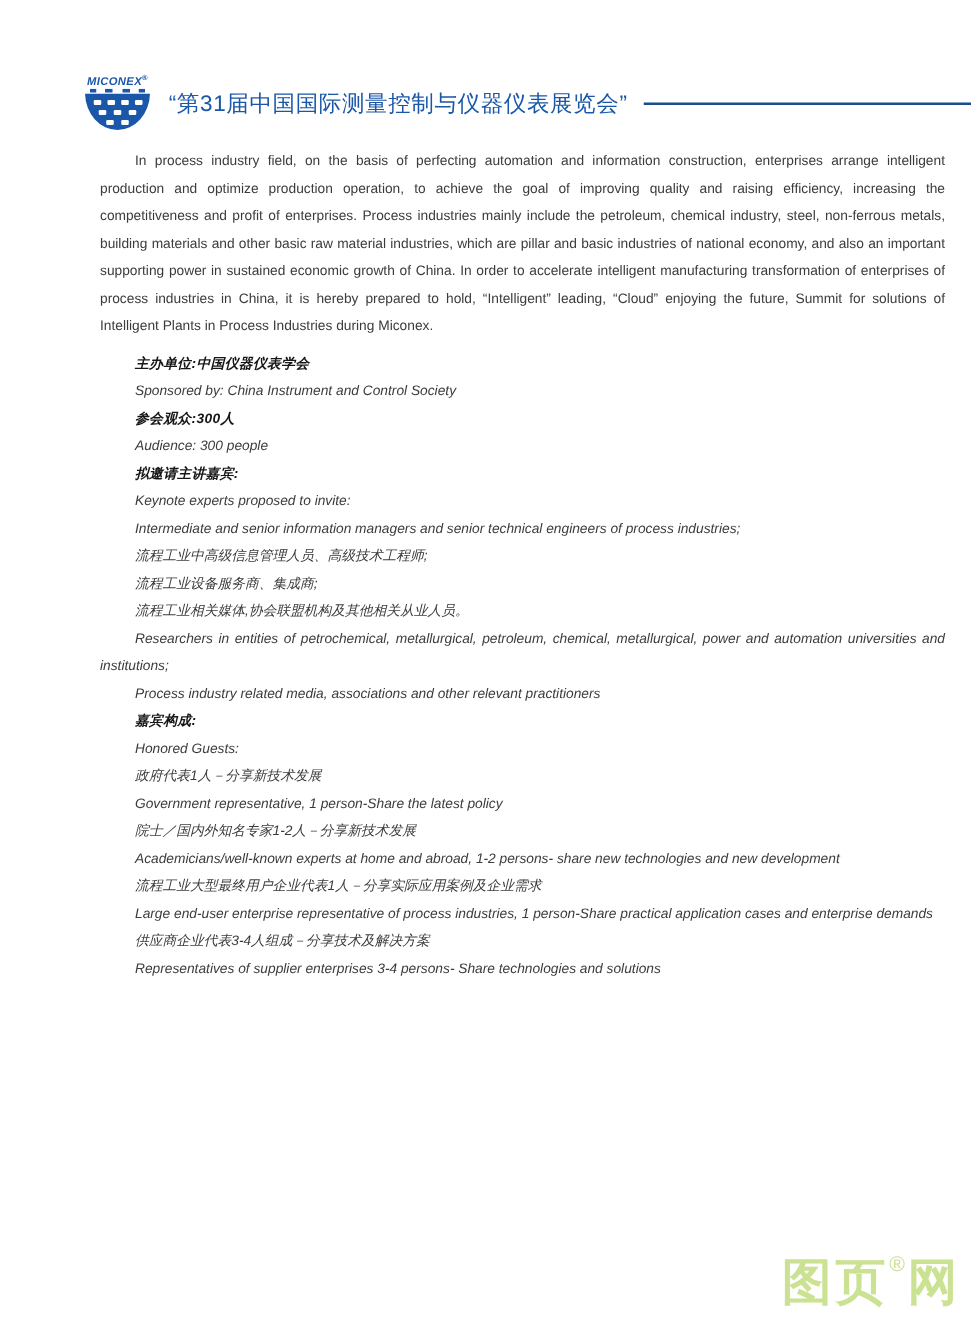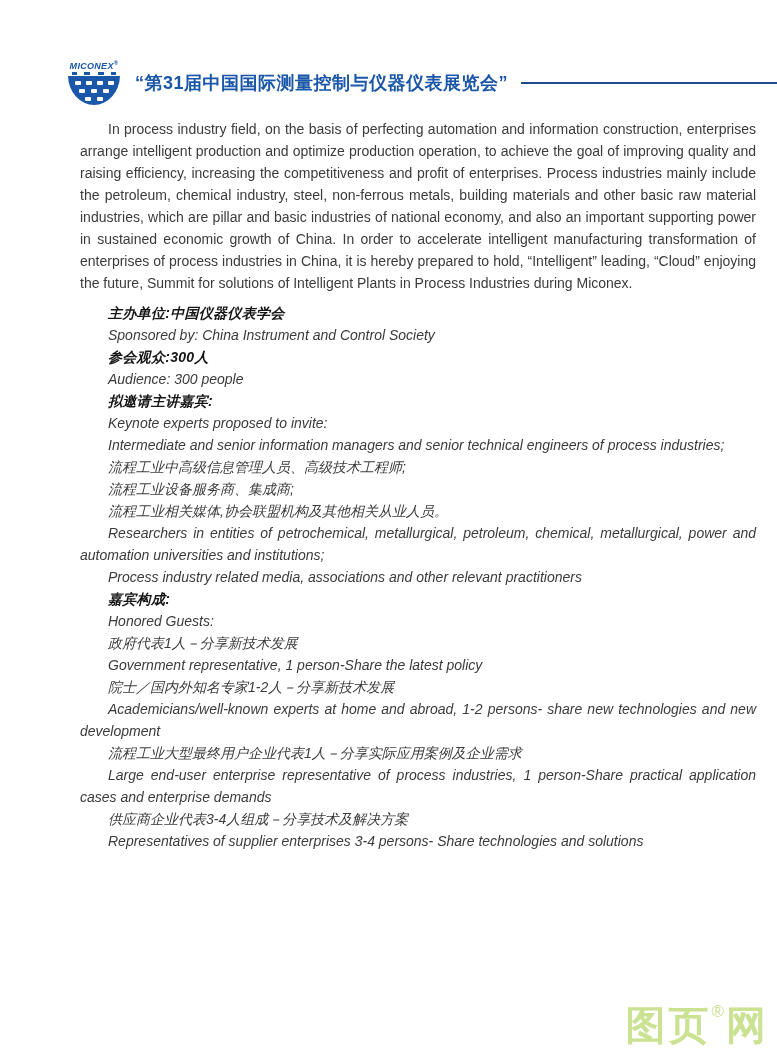--- a/index.html
+++ b/index.html
@@ -43,40 +43,40 @@
     white-space: nowrap;
   }
   .logo-text sup {
     font-size: 6px;
     font-style: normal;
     vertical-align: super;
   }
   .logo-bowl { display: block; margin-top: 1px; }
   .header-title {
     font-size: 18px;
-    font-weight: bold;
+    font-weight: normal;
     color: #1a57a8;
     white-space: nowrap;
     letter-spacing: 0.5px;
     flex: 0 0 auto;
   }
   .header-rule {
     flex: 1 1 auto;
     height: 2px;
     background: #1d4c8a;
     margin-left: 4px;
   }
 
   
   .content {
     position: absolute;
     top: 118px;
     left: 80px;
     width: 676px;
-    font-size: 14px;
+    font-size: 11px;
     line-height: 22px;
     color: #3b3b3b;
     text-align: justify;
   }
   .content p {
     margin: 0;
     text-indent: 28px;
   }
   .paragraphs { margin-top: 8px; font-style: italic; }
   .paragraphs p.heading {

